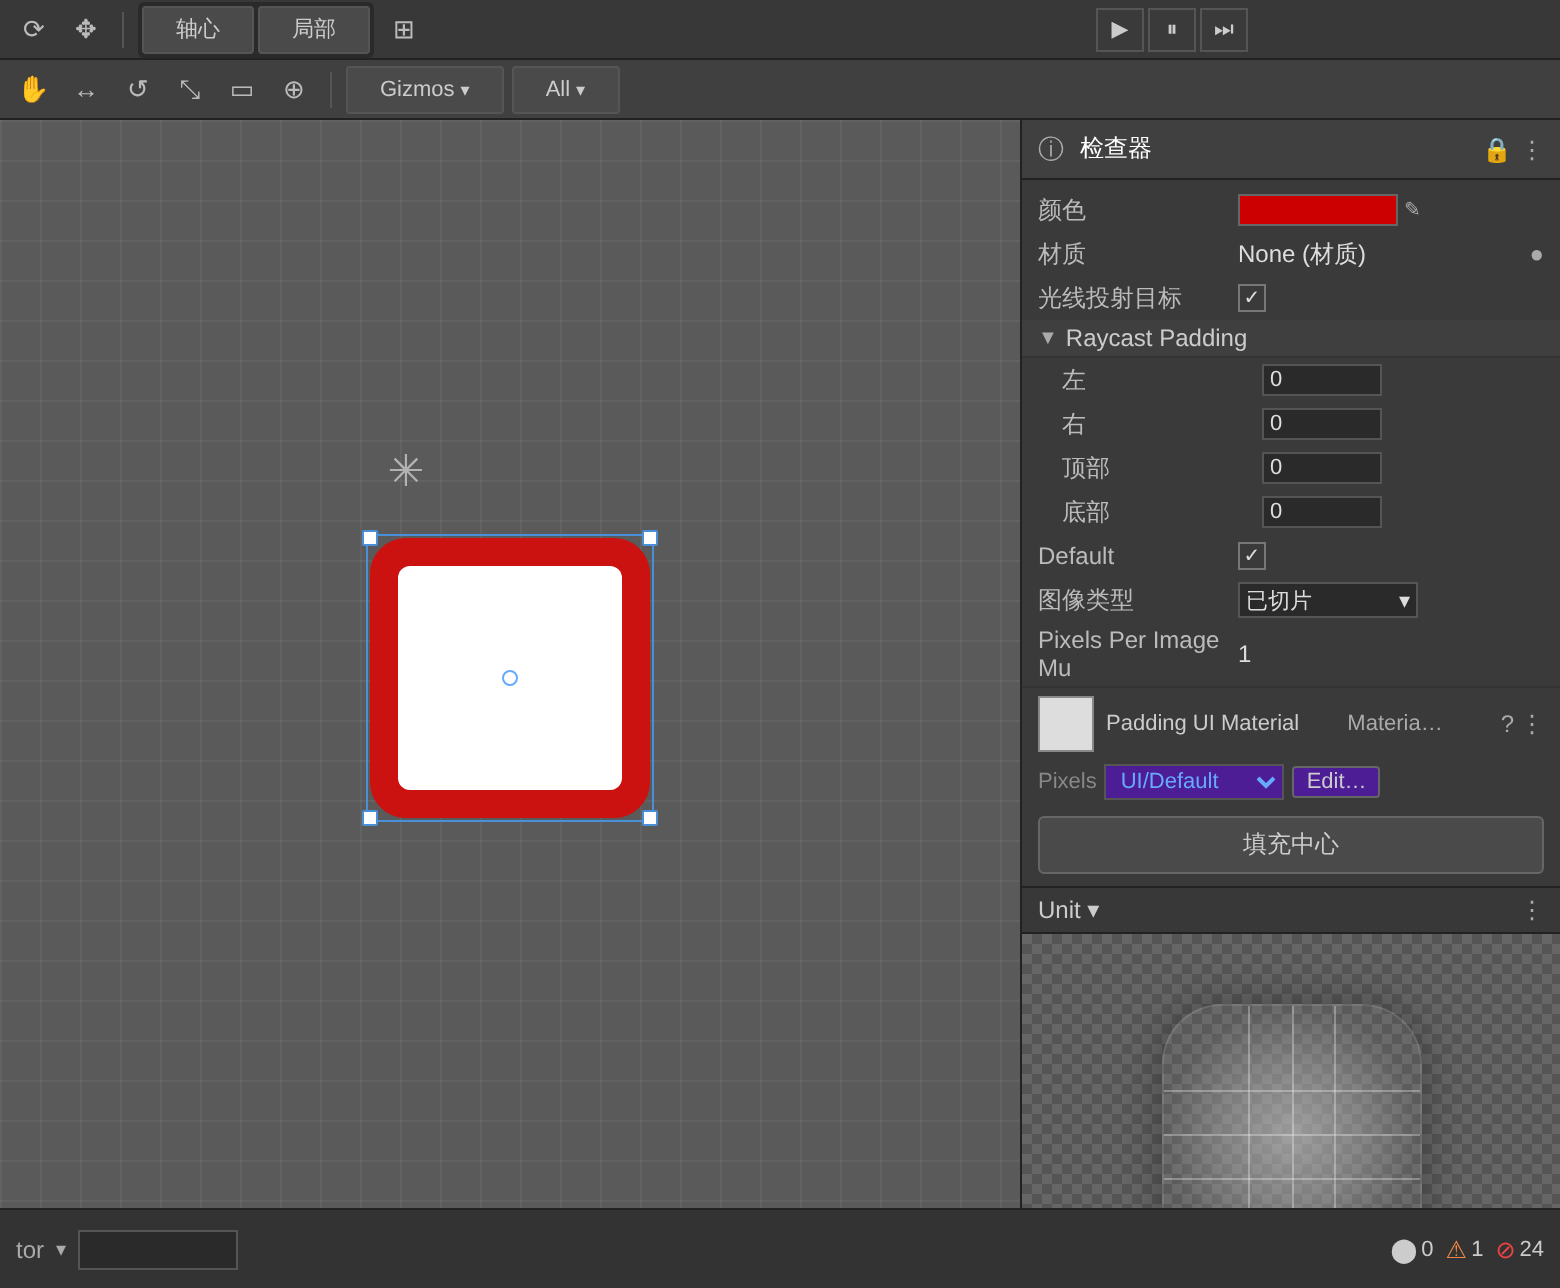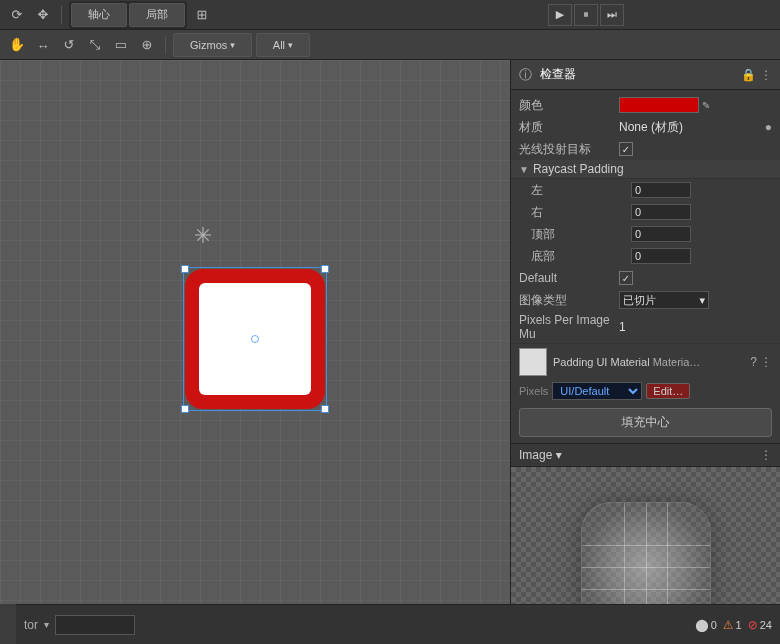--- a/index.html
+++ b/index.html
@@ -254,26 +254,26 @@
     .mat-name { font-size: 11px; color: #ccc; }
     .mat-icons { display: flex; gap: 3px; }
     .mat-icon { color: #aaa; font-size: 12px; cursor: pointer; }
 
     .shader-row {
       display: flex; align-items: center;
       padding: 2px 8px; gap: 4px;
       color: #888; font-size: 11px;
     }
     .shader-dropdown {
-      background: #0f172a; border: 1px solid #555;
+      background: #4c1d95; border: 1px solid #555;
       color: #6af; font-size: 11px; padding: 1px 3px;
       width: 90px;
     }
     .edit-btn {
-      background: #7f1d1d; border: 1px solid #666;
+      background: #4c1d95; border: 1px solid #666;
       color: #ccc; font-size: 11px; padding: 1px 6px;
       cursor: pointer; border-radius: 2px;
     }
 
     .add-component-btn {
       margin: 6px 8px;
       background: #4a4a4a;
       border: 1px solid #666;
       color: #ccc;
       font-size: 12px;
@@ -341,21 +341,20 @@
 
     
     .bottom-bar {
       height: 40px;
       background: #333;
       border-top: 1px solid #222;
       display: flex;
       align-items: center;
       padding: 0 8px;
       gap: 6px;
-      margin-left: 16px;
     }
     .bottom-label {
       color: #aaa; font-size: 12px;
     }
     .search-mini {
       background: #2a2a2a; border: 1px solid #555;
       color: #ccc; width: 80px; height: 20px; font-size: 11px;
       padding: 0 4px;
     }
     .status-badge {
@@ -498,42 +497,42 @@
       <div class="prop-row">
         <span class="prop-label">Pixels Per Image Mu</span>
         <span class="prop-value">1</span>
       </div>
 
       <div class="material-row">
         <div class="mat-thumb"></div>
         <div class="mat-info">
           <div class="mat-name">
             <span>Padding UI Material</span>
-            <span style="color:#aaa;">Materia…</span>
+            <span style="color:#aaa;margin-left:21px;">Materia…</span>
           </div>
         </div>
         <div class="mat-icons">
           <span class="mat-icon">?</span>
           <span class="mat-icon">⋮</span>
         </div>
       </div>
 
       <div class="shader-row">
         <span>Pixels</span>
         <select class="shader-dropdown">
           <option>UI/Default</option>
         </select>
         <button class="edit-btn">Edit…</button>
       </div>
 
       <div class="add-component-btn">填充中心</div>
 
       <div class="image-section">
         <div class="image-section-header">
-          <span class="image-section-title">Image ▾</span>
+          <span class="image-section-title">Unit ▾</span>
           <span style="color:#aaa;">⋮</span>
         </div>
         <div class="image-preview-container">
           <div class="checkerboard"></div>
           <div class="image-preview-content">
             <div class="preview-image">
 
               <div class="preview-grid-h" style="top: 33%;"></div>
               <div class="preview-grid-h" style="top: 50%;"></div>
               <div class="preview-grid-h" style="top: 67%;"></div>

